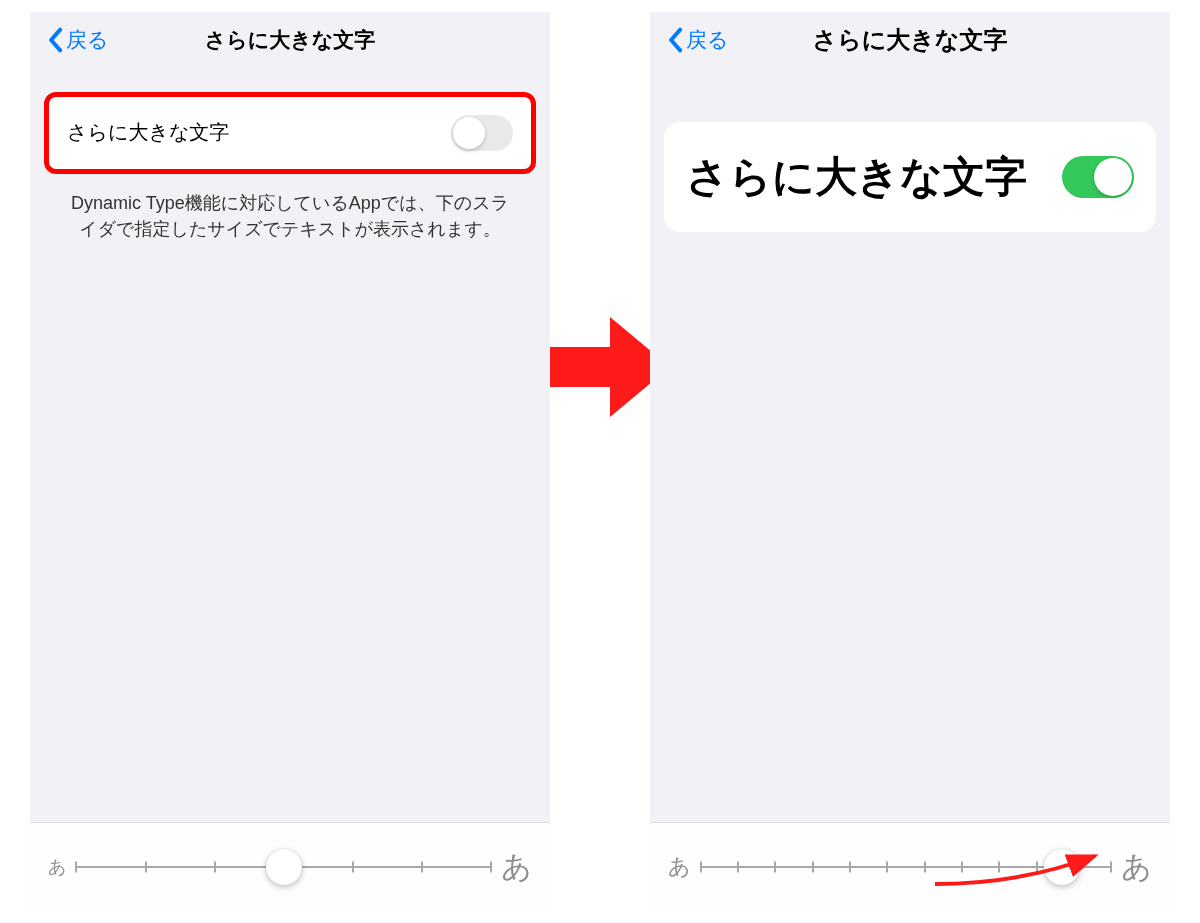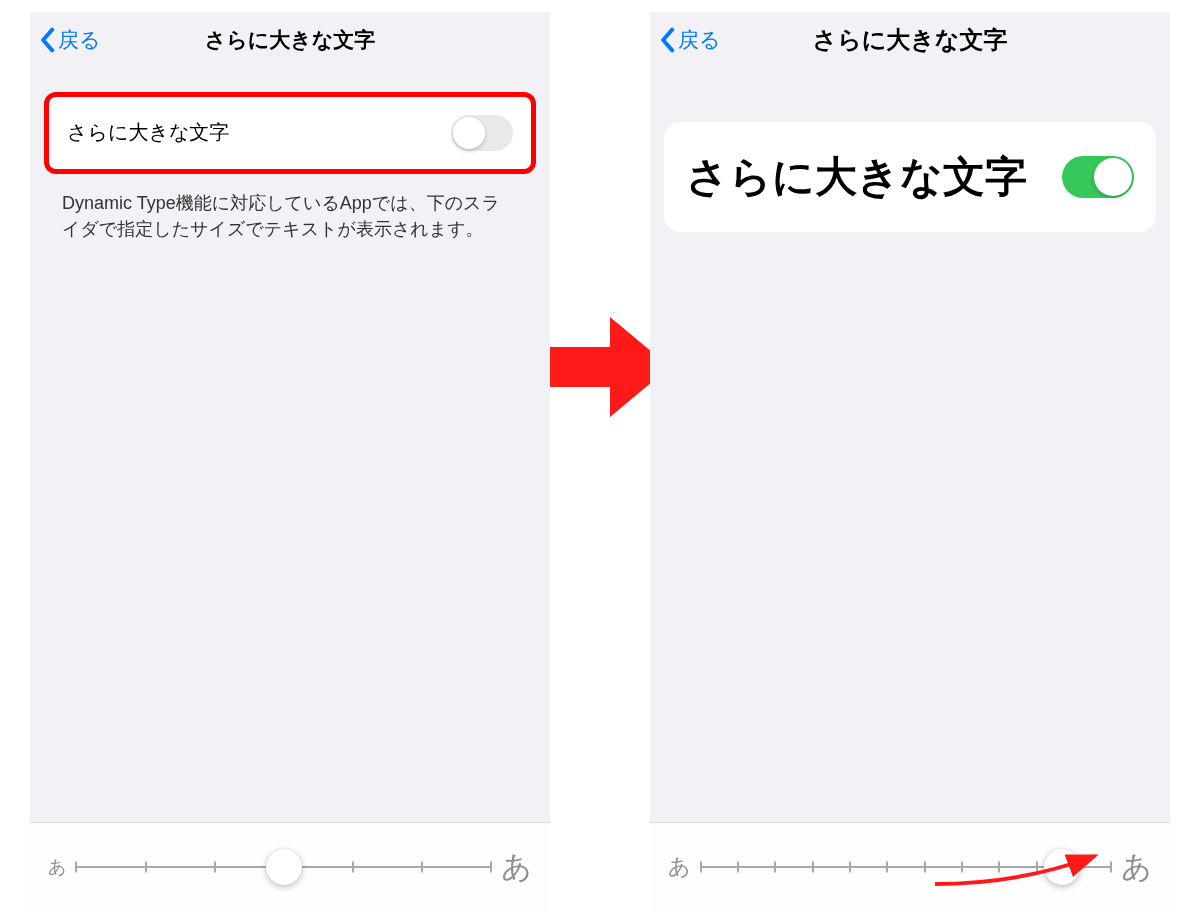--- a/index.html
+++ b/index.html
@@ -35,21 +35,21 @@
     .navbar {
       height: 56px;
       display: flex;
       align-items: center;
       justify-content: center;
       position: relative;
       padding: 0 12px;
     }
     .back-button {
       position: absolute;
-      left: 8px;
+      left: 16px;
       display: flex;
       align-items: center;
       color: #007aff;
       font-size: 21px;
       font-weight: 400;
       cursor: pointer;
     }
     .back-button svg {
       width: 18px;
       height: 26px;
@@ -125,20 +125,21 @@
       width: 72px;
       height: 42px;
       border-radius: 21px;
     }
     .toggle-large .toggle-knob {
       width: 38px;
       height: 38px;
     }
     .description {
       color: #333;
+      text-align: center;
       padding: 16px 18px;
       font-size: 18px;
       line-height: 1.45;
     }
     .description-large {
       color: #000;
       padding: 26px 16px;
       font-size: 40px;
       font-weight: 700;
       line-height: 1.35;

